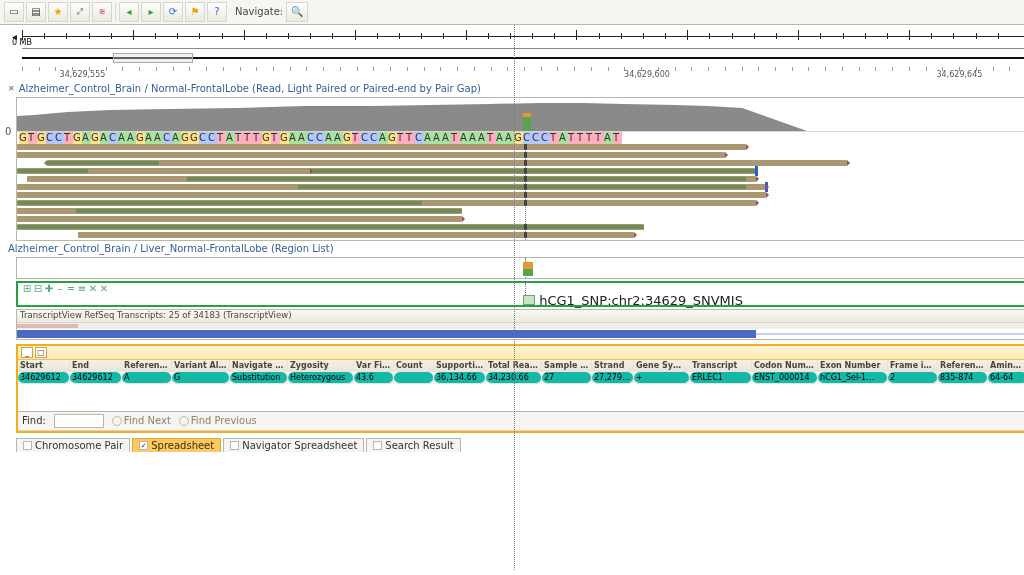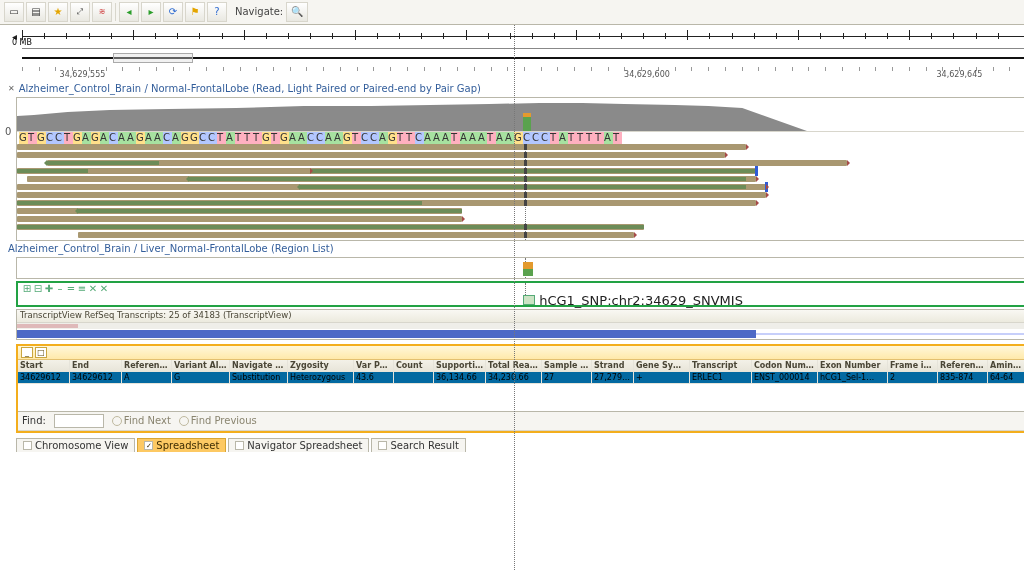--- a/index.html
+++ b/index.html
@@ -106,21 +106,21 @@
   .tx-thick .gap { position:absolute; top:4px; height:2px; background:#c7cffa;}
 
   
   .sheet { border:2px solid var(--accent); background:var(--panel); margin:2px 10px 0 12px; display:flex;flex-direction:column; }
   .sheet-title { display:flex; align-items:center; justify-content:space-between; background:linear-gradient(#fff7da,#ffe9aa); border-bottom:1px solid #e3c070; padding:1px 3px; font-size:8.5px; color:#5f4a12;}
   .sheet-title .win { display:flex; gap:2px;}
   .sheet-title .wbtn { width:12px;height:11px; background:#fff; border:1px solid #caa640; font-size:8px; line-height:9px; text-align:center;}
   .grid { display:grid; grid-template-columns: 52px 52px 50px 58px 58px 66px 40px 40px 52px 56px 50px 42px 56px 62px 66px 70px 50px 50px 40px; }
   .grid .h, .grid .c { border-right:1px solid #e6e4da; border-bottom:1px solid #e6e4da; padding:1px 2px; overflow:hidden; white-space:nowrap; text-overflow:ellipsis; height:12px; font-size:8px;}
   .grid .h { background:linear-gradient(#f3f1e8,#e8e5d9); color:#4a4636; font-weight:600;}
-  .grid .c { background:#0369a1; color:#000;}
+  .grid .c { background:#14b8a6; color:#000;border-radius:6px;}
   .sheet-body { height:28px; background:#fff; border-bottom:1px solid var(--border);}
   .findbar { display:flex; align-items:center; gap:8px; padding:2px 4px; background:var(--panel); border-bottom:1px solid var(--border-light);}
   .findbar input { width:50px; height:14px; border:1px solid var(--border); background:#fff; padding:0 2px;}
   .findbar .fbtn { display:flex; align-items:center; gap:2px; color:#8a8570; cursor:pointer;}
   .findbar .fbtn::before{content:""; width:8px;height:8px; border:1px solid #bfb99f; border-radius:50%; display:inline-block;}
 
   .tabs-row { display:flex; align-items:center; gap:2px; padding:3px 8px 0 12px; }
   .tab { display:flex; align-items:center; gap:3px; padding:1px 6px; border:1px solid var(--border); background:var(--panel); border-bottom:none; font-size:9px; color:#333; cursor:pointer;}
   .tab .chk { width:9px; height:9px; border:1px solid var(--border); background:#fff; display:inline-block;}
   .tab.active { background:var(--tab-active); color:#3f2e04; border-color:#d9a633;}
@@ -443,21 +443,21 @@
           <span class="wbtn">□</span>
         </span>
       </div>
       <div class="grid">
           <div class="h">Start</div>
           <div class="h">End</div>
           <div class="h">Reference</div>
           <div class="h">Variant Allele</div>
           <div class="h">Navigate Type</div>
           <div class="h">Zygosity</div>
-          <div class="h">Var Pair</div>
+          <div class="h">Var Find</div>
           <div class="h">Count</div>
           <div class="h">Supporting</div>
           <div class="h">Total Reads</div>
           <div class="h">Sample ID</div>
           <div class="h">Strand</div>
           <div class="h">Gene Symbol</div>
           <div class="h">Transcript</div>
           <div class="h">Codon Number</div>
           <div class="h">Exon Number</div>
           <div class="h">Frame in …</div>
@@ -492,21 +492,21 @@
           </span>
         <span class="fbtn">
             <span>Find Previous</span>
           </span>
       </div>
     </div>
 
     <div class="tabs-row">
         <div class="tab">
           <span class="chk"></span>
-          <span>Chromosome View</span>
+          <span>Chromosome Pair</span>
         </div>
         <div class="tab active">
           <span class="chk" style="font-size: 7px; line-height: 8px; text-align: center;">✓</span>
           <span>Spreadsheet</span>
         </div>
         <div class="tab">
           <span class="chk"></span>
           <span>Navigator Spreadsheet</span>
         </div>
         <div class="tab">

